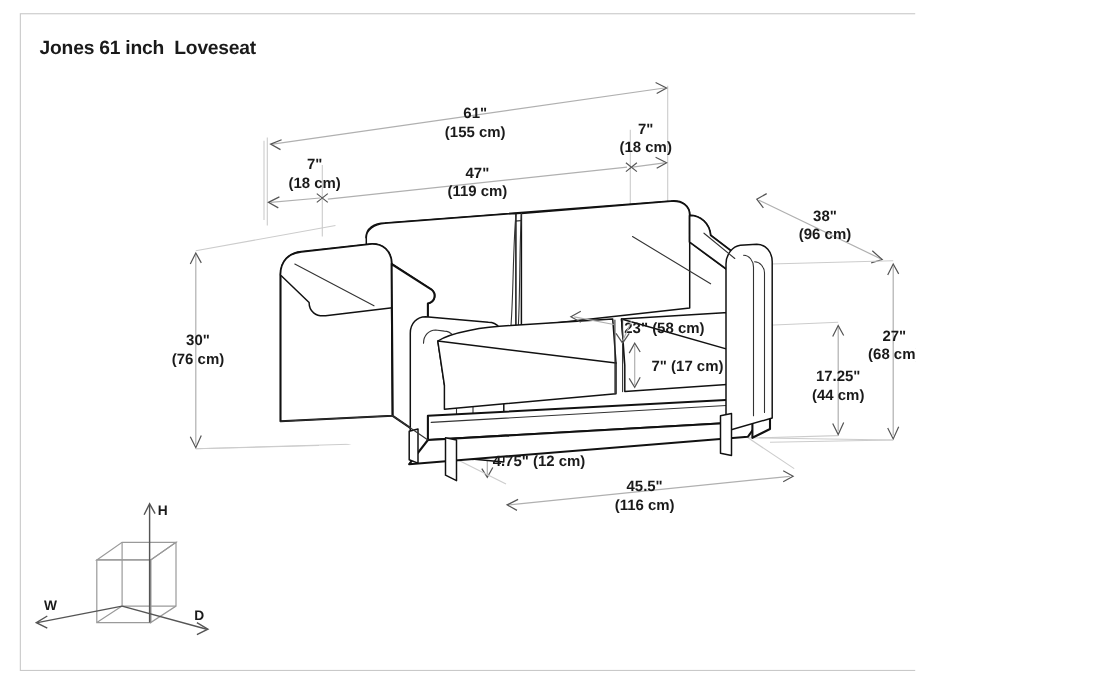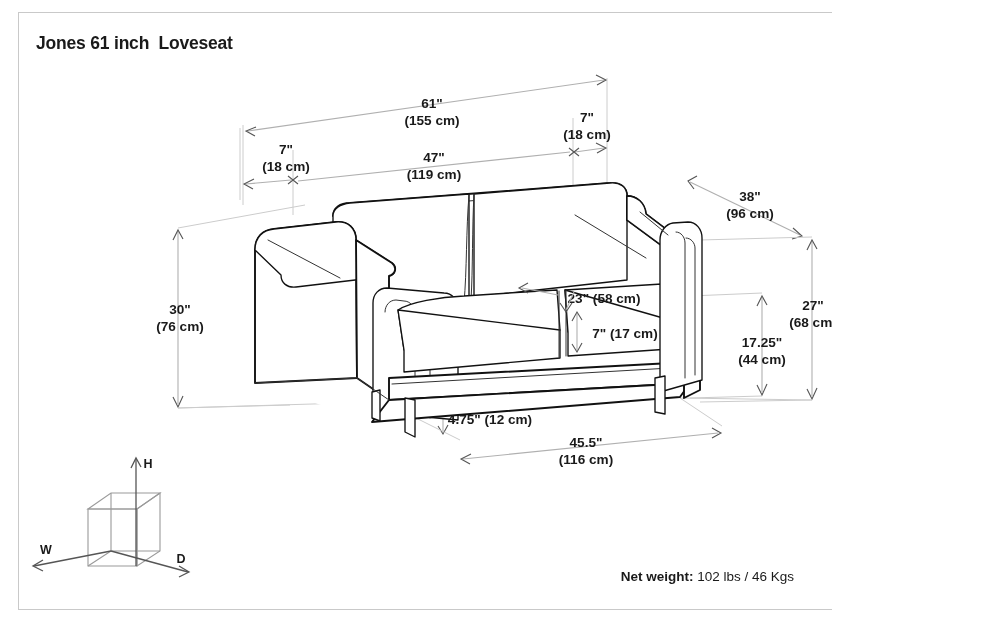--- a/index.html
+++ b/index.html
@@ -120,21 +120,20 @@
 </style>
 </head>
 <body>
 
 <div id="canvas">
 
   <div class="frame-border"></div>
 
   <div id="title">Jones 61 inch  Loveseat</div>
 
-  <div id="netweight"><span class="nw-label">Net weight:</span><span> 102 lbs / 46 Kgs</span></div>
 
   <svg class="layer" viewBox="0 0 1000 626">
 
     <line class="extline" x1="243" y1="125" x2="243" y2="205"></line>
     <line class="extline" x1="607" y1="78" x2="607" y2="190"></line>
     <line class="dimline" x1="248" y1="131" x2="604" y2="80"></line>
     <path class="dimline-dark" d="M256,127 L246,131 L255,136"></path>
     <path class="dimline-dark" d="M596,75 L606,80 L597,85"></path>
 
     <line class="extline" x1="573" y1="118" x2="573" y2="195"></line>

